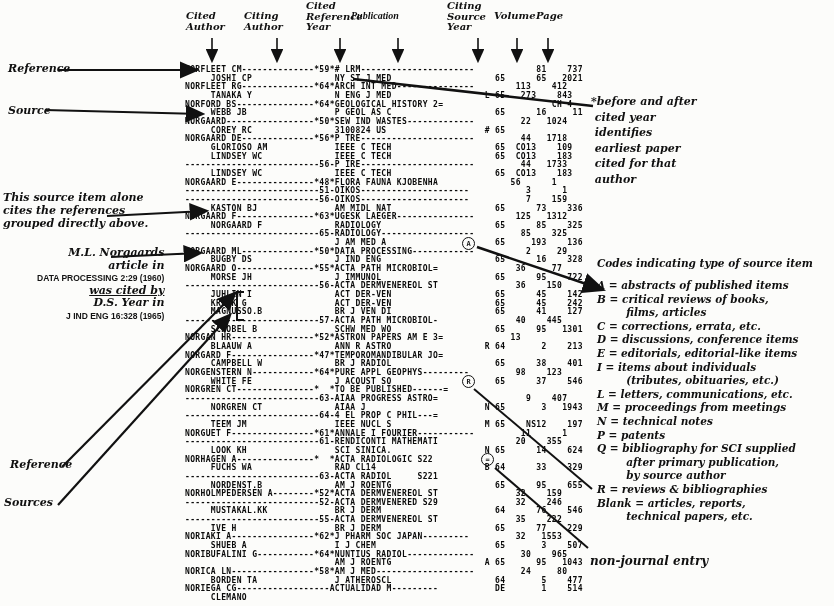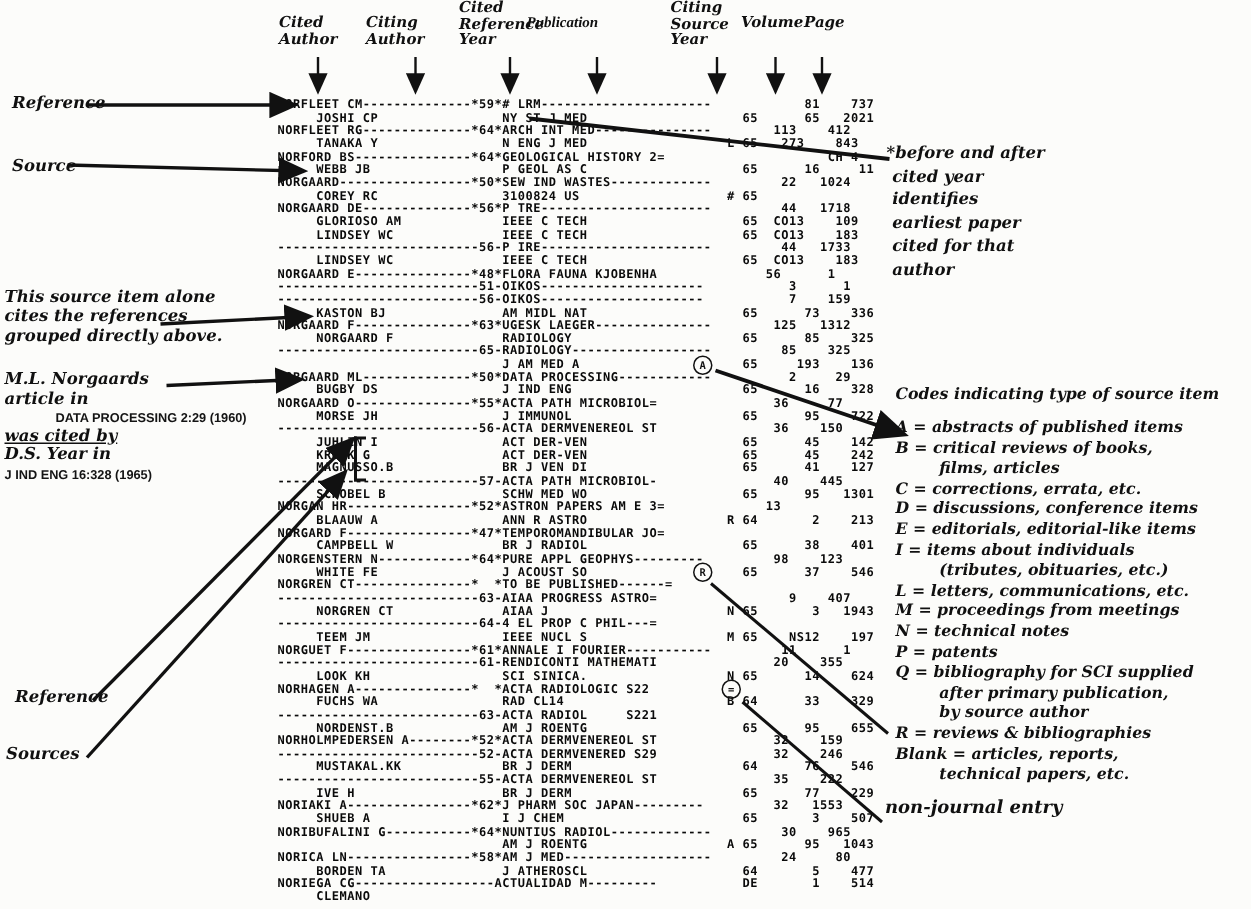--- a/index.html
+++ b/index.html
@@ -122,21 +122,21 @@
 Year</div>
   <div class="abs hw hw-head" style="left:494px;top:11px;width:48px;">Volume</div>
   <div class="abs hw hw-head" style="left:536px;top:11px;width:34px;">Page</div>
 
   <div class="abs hw" style="left:8px;top:62px;">Reference</div>
   <div class="abs hw" style="left:8px;top:104px;">Source</div>
   <div class="abs hw" style="left:3px;top:191px;">This source item alone
 cites the references
 grouped directly above.</div>
 
-  <div class="abs" style="left:3px;top:247px;">
+  <div class="abs" style="left:3px;top:247px;text-align:right;">
     <div class="hw" style="line-height:12.5px;">M.L. Norgaards</div>
     <div class="hw" style="line-height:12.5px;">article in</div>
     <div class="typed" style="line-height:12.5px;padding-left:34px;">DATA PROCESSING 2:29 (1960)</div>
     <div class="hw" style="line-height:12.5px;text-decoration:underline;">was cited by</div>
     <div class="hw" style="line-height:12.5px;">D.S. Year in</div>
     <div class="typed" style="line-height:12.5px;">J IND ENG 16:328 (1965)</div>
   </div>
 
   <div class="abs hw" style="left:10px;top:458px;">Reference</div>
   <div class="abs hw" style="left:4px;top:496px;">Sources</div>
@@ -161,21 +161,21 @@
 M = proceedings from meetings
 N = technical notes
 P = patents
 Q = bibliography for SCI supplied
         after primary publication,
         by source author
 R = reviews &amp; bibliographies
 Blank = articles, reports,
         technical papers, etc.</div>
 
-  <div class="abs hw" style="left:590px;top:532px;font-size:12px;">non-journal entry</div>
+  <div class="abs hw" style="left:590px;top:555px;font-size:12px;">non-journal entry</div>
 
   <div class="circ" style="left:462px;top:237px;">A</div>
   <div class="circ" style="left:462px;top:375px;">R</div>
   <div class="circ" style="left:481px;top:453px;">=</div>
 
   <div class="bracket" style="left:236px;top:291px;height:26px;"></div>
 
   <svg class="overlay" width="834" height="606" viewBox="0 0 834 606">
     <defs>
       <marker id="ah" markerWidth="9" markerHeight="8" refX="7" refY="4" orient="auto">

